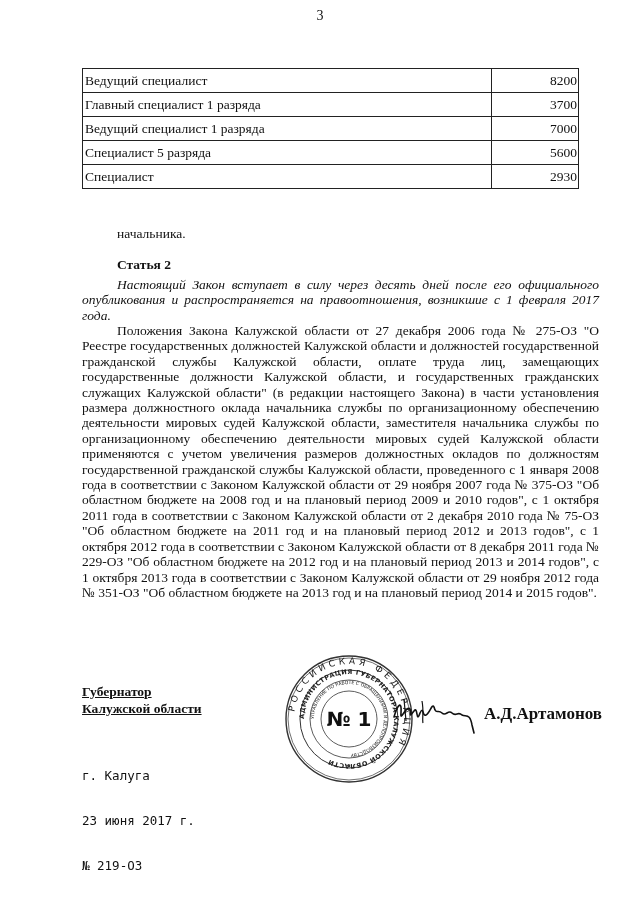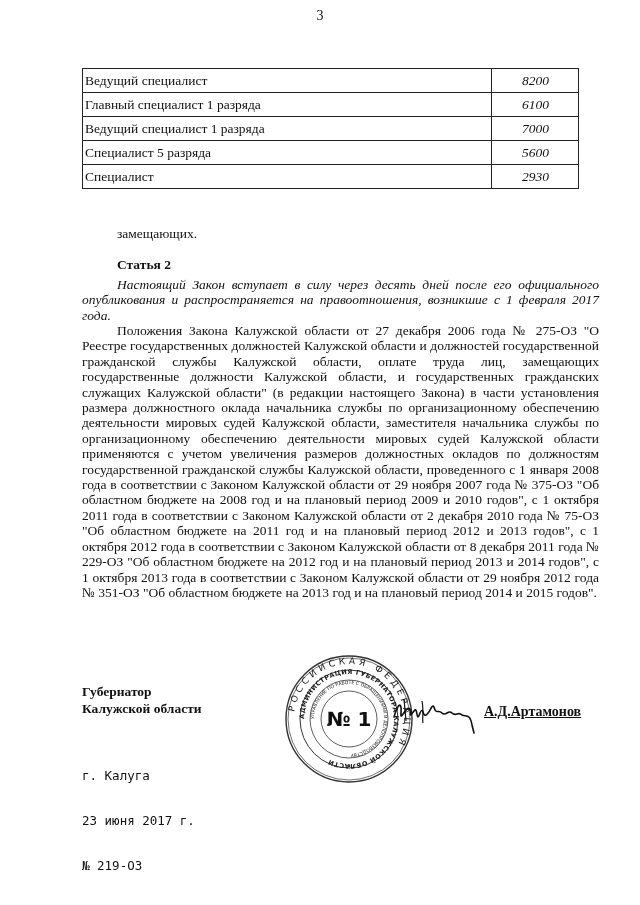--- a/index.html
+++ b/index.html
@@ -13,36 +13,36 @@
       text-align: center; font-size: 14px;
     }
     table.salary {
       position: absolute; top: 68px; left: 82px; width: 497px;
       border-collapse: collapse; font-size: 13.5px;
     }
     table.salary td {
       border: 1.3px solid #222; height: 23px; padding: 0 2px;
       line-height: 23px; white-space: nowrap;
     }
-    table.salary td.num { text-align: center; width: 83px; padding-right: 1px; font-style: italic; }
+    table.salary td.num { text-align: right; width: 83px; padding-right: 1px; }
     .text-block {
       position: absolute; left: 82px; width: 517px;
       font-size: 13.5px; line-height: 15.4px; text-align: justify;
     }
     .exclude { top: 226px; left: 117px; width: auto; }
     .article-title { position: absolute; top: 257px; left: 117px; font-weight: bold; font-size: 13.5px; }
     .para { text-indent: 35px; margin: 0; }
     .p1 { top: 277px; font-style: italic; }
     .p2 { top: 323px; }
     .gov {
       position: absolute; left: 82px; top: 683px; font-weight: bold;
-      font-size: 13.5px; line-height: 17px;
+      font-size: 13.5px; line-height: 17px; text-decoration: underline;
     }
     .signer {
-      position: absolute; left: 484px; top: 704px; font-weight: bold; font-size: 14px; text-decoration: underline;
+      position: absolute; left: 484px; top: 704px; font-weight: bold; font-size: 17px;
     }
     .place {
       position: absolute; left: 82px; top: 738px;
       font-family: "DejaVu Sans Mono", "Liberation Mono", monospace;
       font-size: 12.5px; line-height: 15px; white-space: pre;
     }
     .stamp { position: absolute; left: 284px; top: 654px; width: 130px; height: 130px; }
     .signature { position: absolute; left: 392px; top: 695px; width: 84px; height: 40px; }
   </style>
 </head>
@@ -51,38 +51,38 @@
 <div class="page-number">3</div>
 
 <table class="salary">
   <tbody>
       <tr>
     <td>Ведущий специалист</td>
     <td class="num">8200</td>
   </tr>
   <tr>
     <td>Главный специалист 1 разряда</td>
-    <td class="num">6100</td>
+    <td class="num">3700</td>
   </tr>
   <tr>
     <td>Ведущий специалист 1 разряда</td>
     <td class="num">7000</td>
   </tr>
   <tr>
     <td>Специалист 5 разряда</td>
     <td class="num">5600</td>
   </tr>
   <tr>
     <td>Специалист</td>
     <td class="num">2930</td>
   </tr>
 </tbody>
   </table>
 
-<div class="text-block exclude">замещающих.</div>
+<div class="text-block exclude">начальника.</div>
 
 <div class="article-title">Статья 2</div>
 
 <p class="text-block para p1">Настоящий Закон вступает в силу через десять дней после его официального опубликования и распространяется на правоотношения, возникшие с 1 февраля 2017 года.</p>
 <p class="text-block para p2">Положения Закона Калужской области от 27 декабря 2006 года № 275-ОЗ "О Реестре государственных должностей Калужской области и должностей государственной гражданской службы Калужской области, оплате труда лиц, замещающих государственные должности Калужской области, и государственных гражданских служащих Калужской области" (в редакции настоящего Закона) в части установления размера должностного оклада начальника службы по организационному обеспечению деятельности мировых судей Калужской области, заместителя начальника службы по организационному обеспечению деятельности мировых судей Калужской области применяются с учетом увеличения размеров должностных окладов по должностям государственной гражданской службы Калужской области, проведенного с 1 января 2008 года в соответствии с Законом Калужской области от 29 ноября 2007 года № 375-ОЗ "Об областном бюджете на 2008 год и на плановый период 2009 и 2010 годов", с 1 октября 2011 года в соответствии с Законом Калужской области от 2 декабря 2010 года № 75-ОЗ "Об областном бюджете на 2011 год и на плановый период 2012 и 2013 годов", с 1 октября 2012 года в соответствии с Законом Калужской области от 8 декабря 2011 года № 229-ОЗ "Об областном бюджете на 2012 год и на плановый период 2013 и 2014 годов", с 1 октября 2013 года в соответствии с Законом Калужской области от 29 ноября 2012 года № 351-ОЗ "Об областном бюджете на 2013 год и на плановый период 2014 и 2015 годов".</p>
 
 <div class="gov">
   <div>Губернатор</div>
   <div>Калужской области</div>
 </div>

